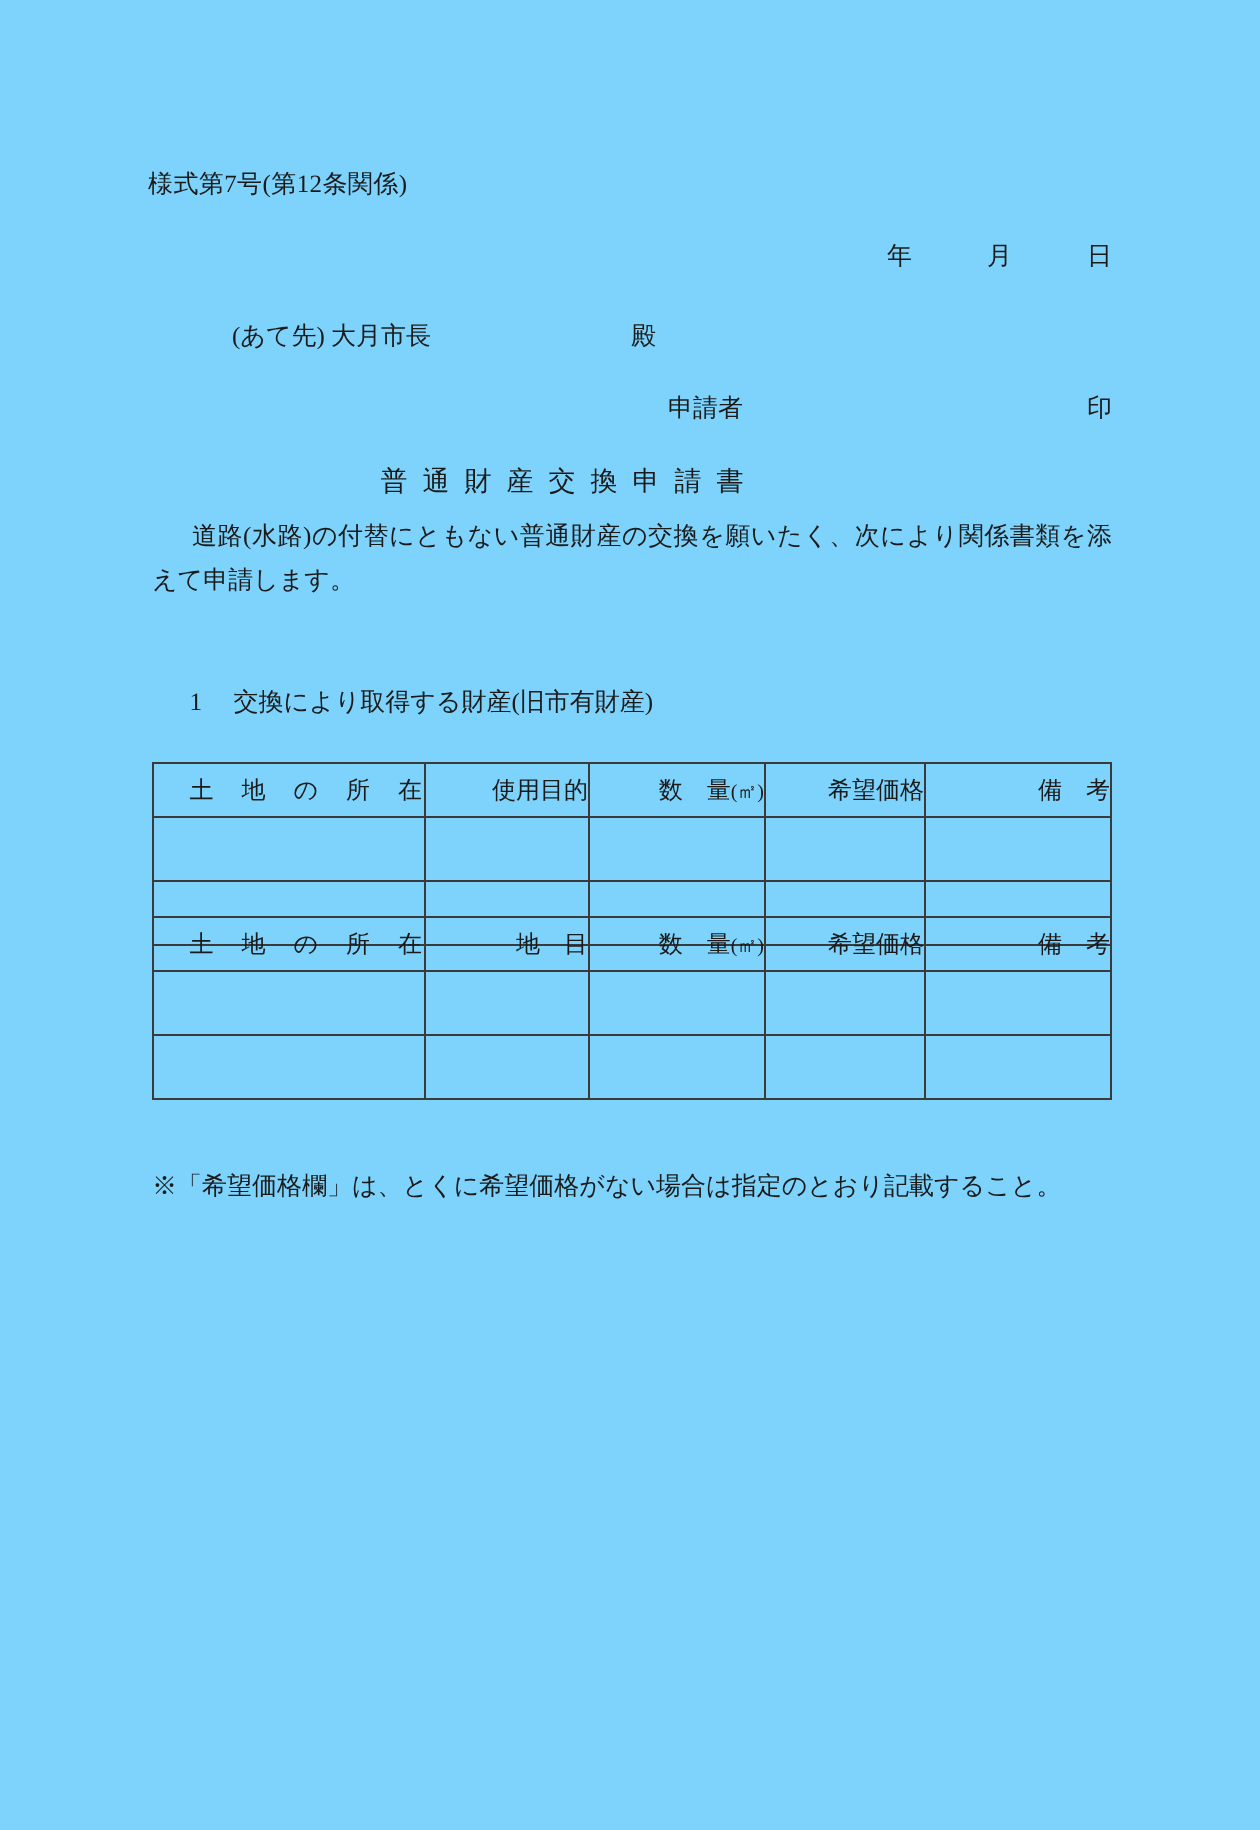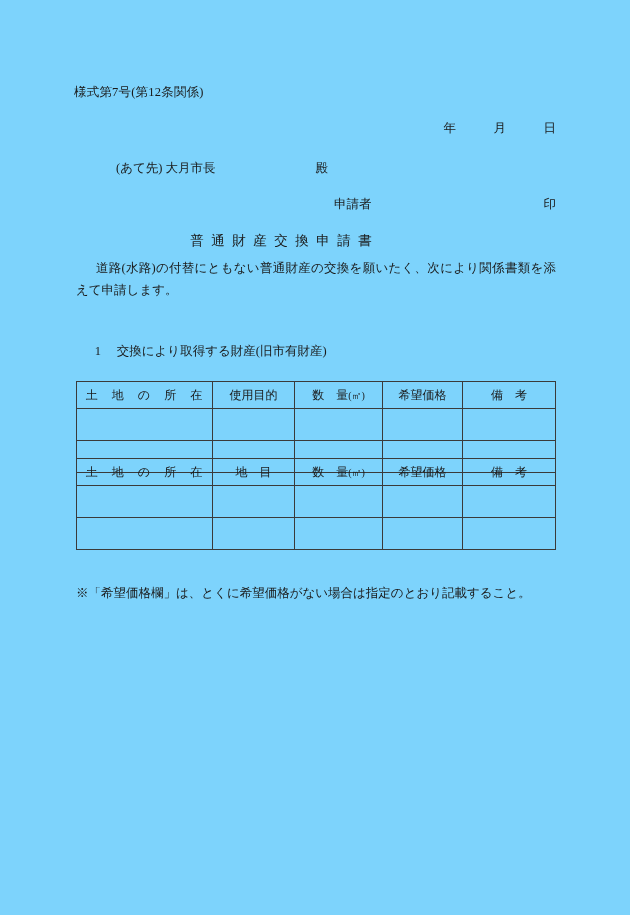--- a/index.html
+++ b/index.html
@@ -109,21 +109,21 @@
   }
   table.form-table th,
   table.form-table td {
     border: 1px solid #3a3a3a;
     font-weight: normal;
     font-size: 12px;
     text-align: center;
     vertical-align: middle;
     padding: 0;
   }
-  table.form-table thead th { height: 26px; }
+  table.form-table thead th { height: 26px; text-align: right; }
   table.form-table tbody td { height: 31px; }
 
   .col-loc    { width: 136px; }
   .col-second { width: 82px; }
   .col-area   { width: 88px; }
   .col-price  { width: 80px; }
   .col-note   { width: 93px; }
   .sp-sm   { letter-spacing: 1px; display: inline-block; }
 
   .sq-unit { font-size: 10px; }

